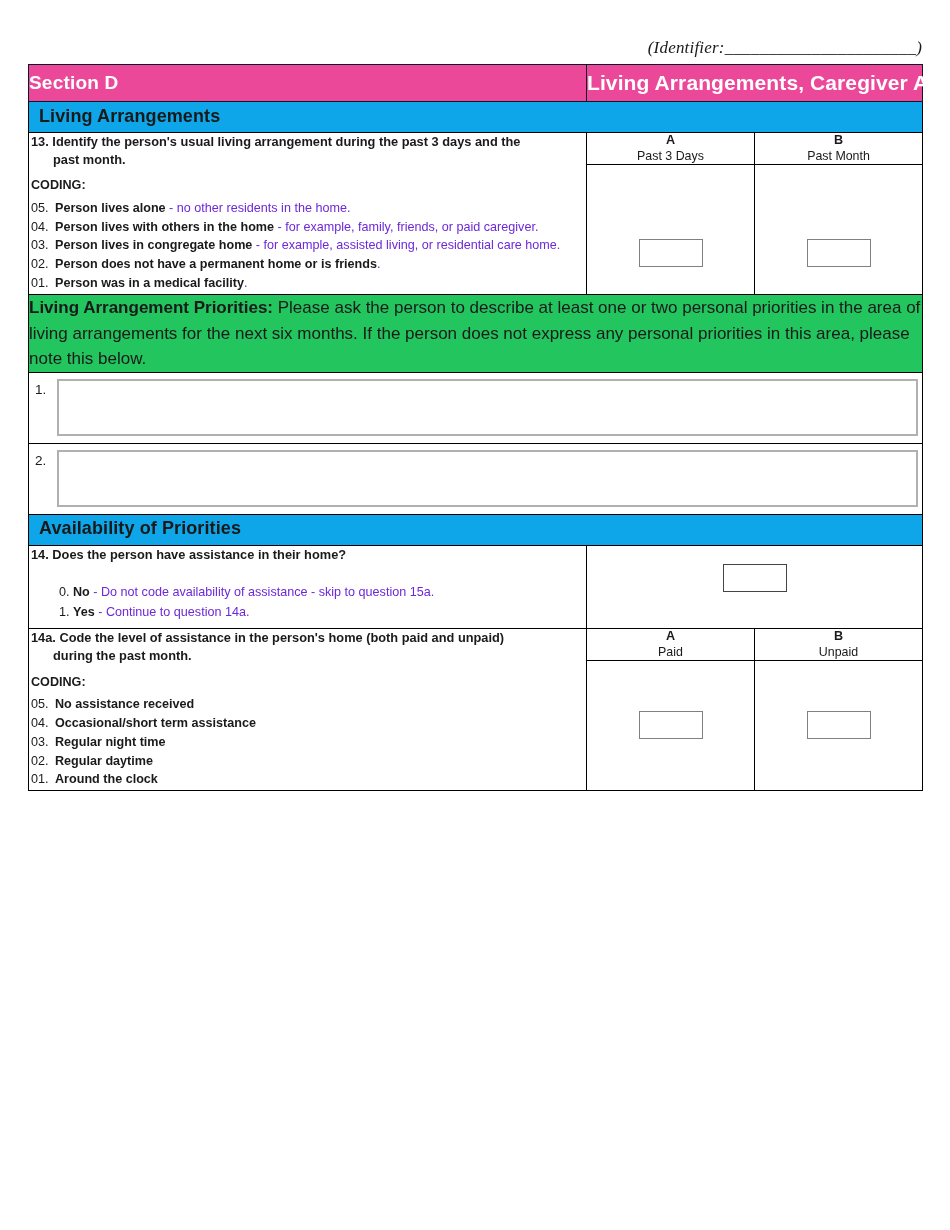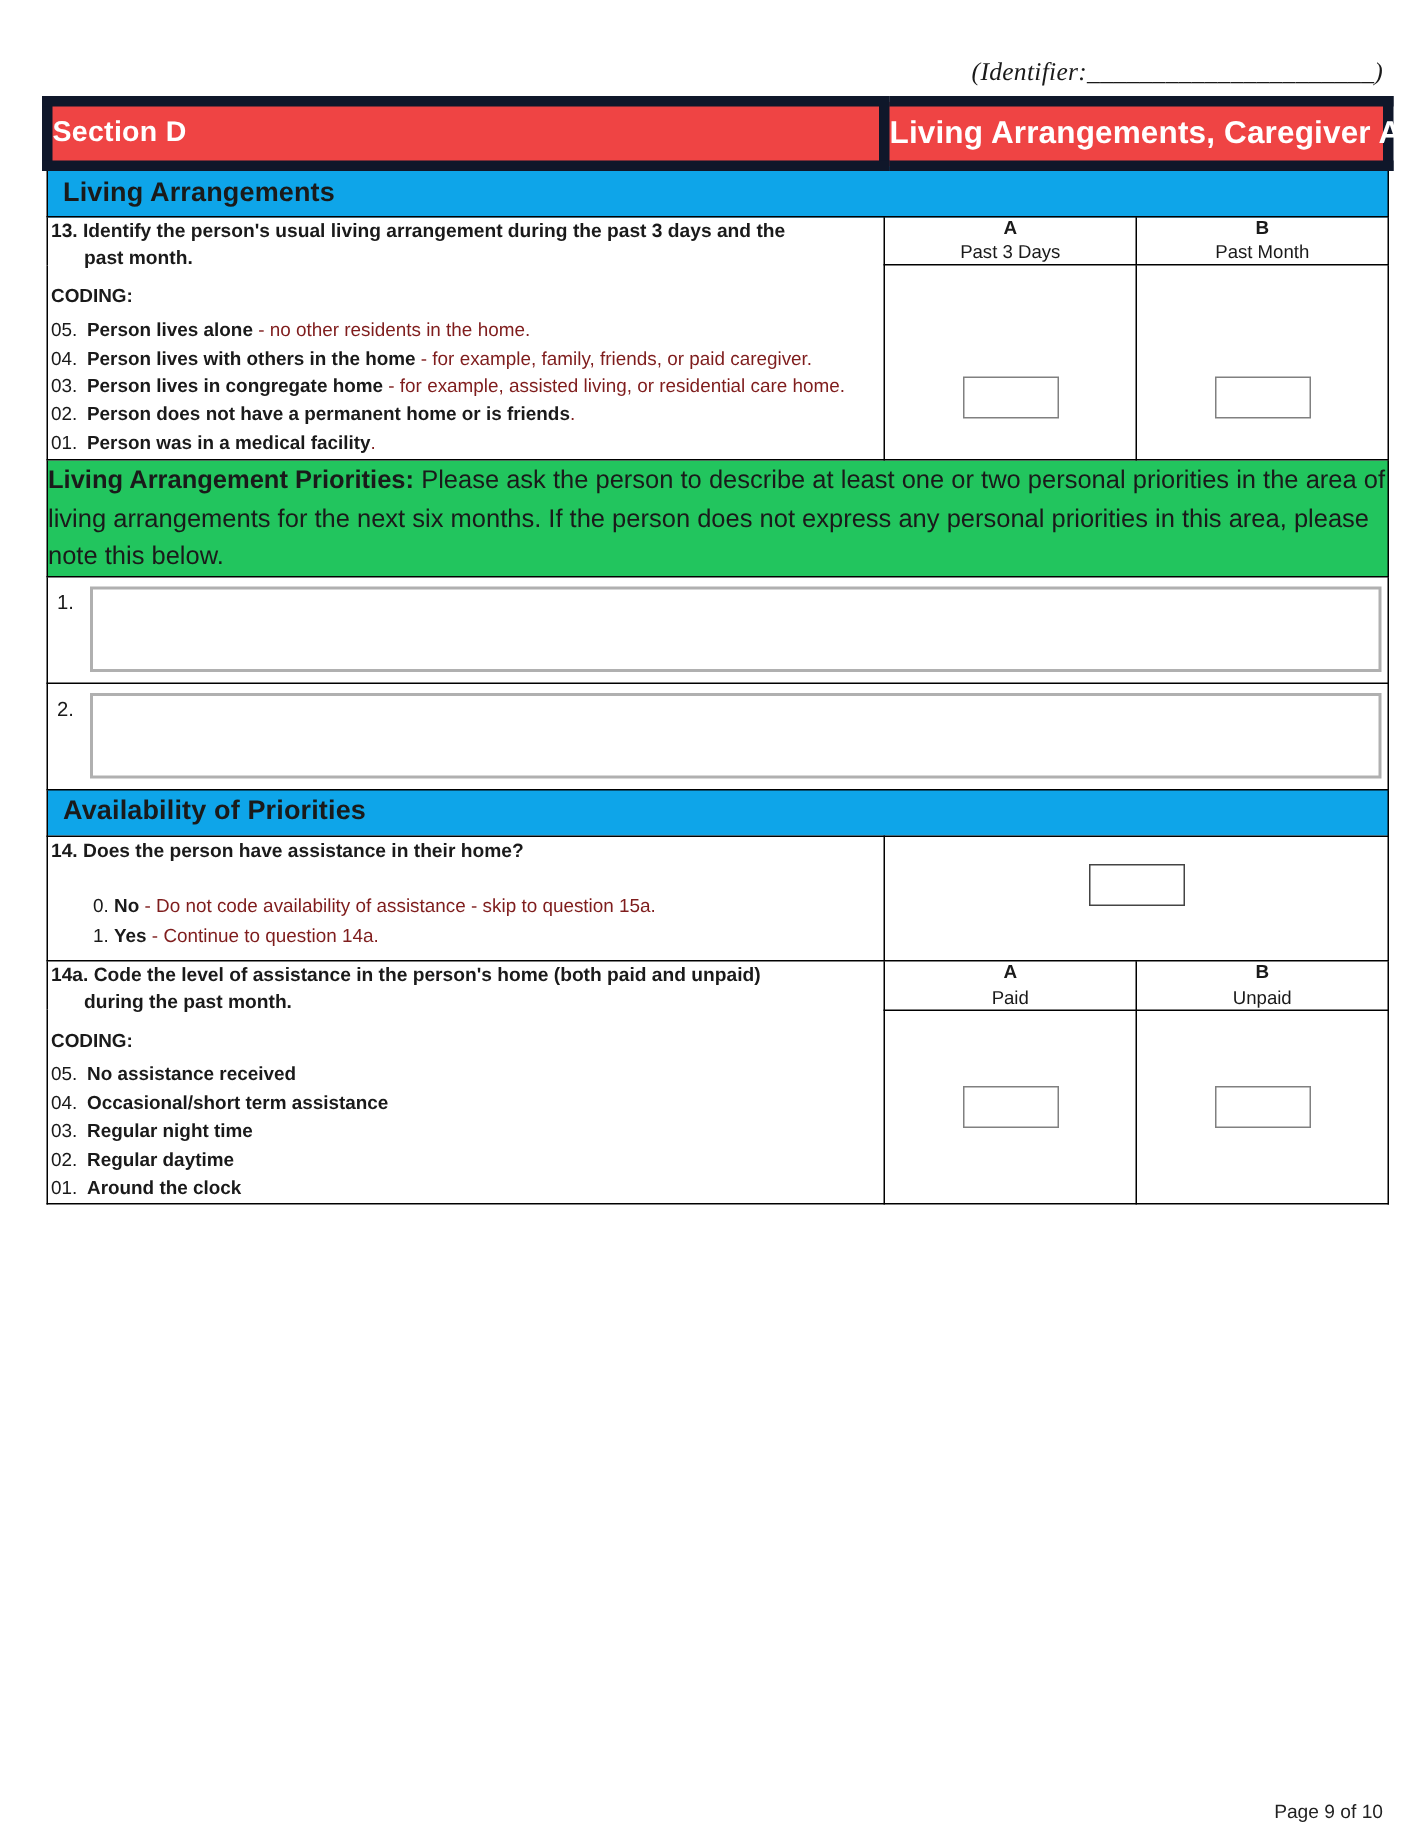--- a/index.html
+++ b/index.html
@@ -46,22 +46,22 @@
     table-layout: fixed;
   }
   .doc-table td {
     border: 1px solid #000;
     vertical-align: top;
     padding: 0;
   }
 
   
   .sec-banner td {
-    background: #ef4444;
-    border: 7px solid #0f172a;
+    background: #ec4899;
+    border: 1px solid #0f172a;
     color: #ffffff;
     height: 36px;
     vertical-align: middle;
   }
   .sec-label {
     font-size: 19px;
     font-weight: bold;
     padding: 0 0 2px 8px;
     letter-spacing: .2px;
   }
@@ -121,21 +121,21 @@
     font-size: 12.6px;
     line-height: 1.42;
   }
   ul.codes li .num {
     display: inline-block;
     width: 24px;
     text-indent: 0;
     font-weight: normal;
   }
   .bold { font-weight: bold; }
-  .normal { font-weight: normal; color: #7f1d1d; }
+  .normal { font-weight: normal; color: #6d28d9; }
 
   
   ul.opts {
     list-style: none;
     margin: 20px 0 6px 0;
     padding: 0 0 0 30px;
   }
   ul.opts li {
     font-size: 12.6px;
     line-height: 1.55;
@@ -378,17 +378,14 @@
       <td class="ansbox-cell">
         <div class="q14a-box-wrap">
           <span class="ansbox"></span>
         </div>
       </td>
     </tr>
 
   </tbody>
     </table>
 
-  <div class="footer">
-    <span>Page 9 of 10</span>
-  </div>
 
 </div>
 
 </body></html>

